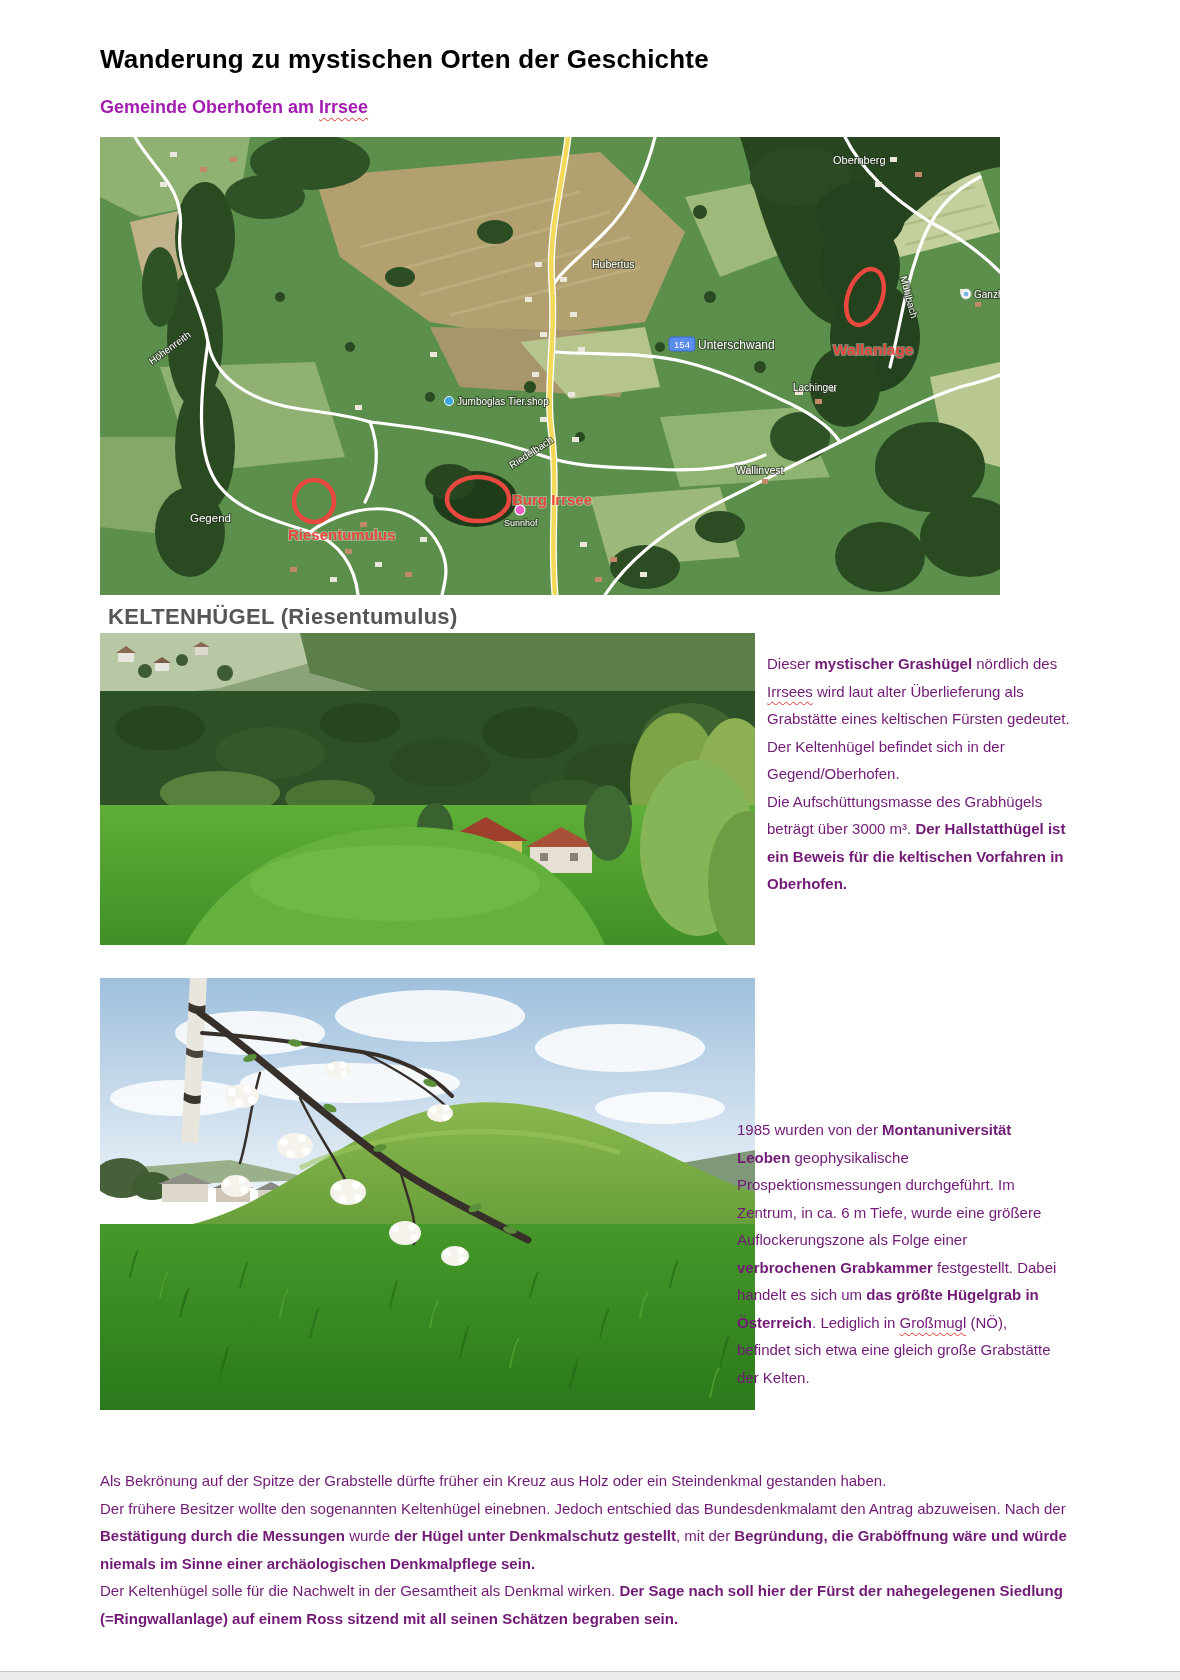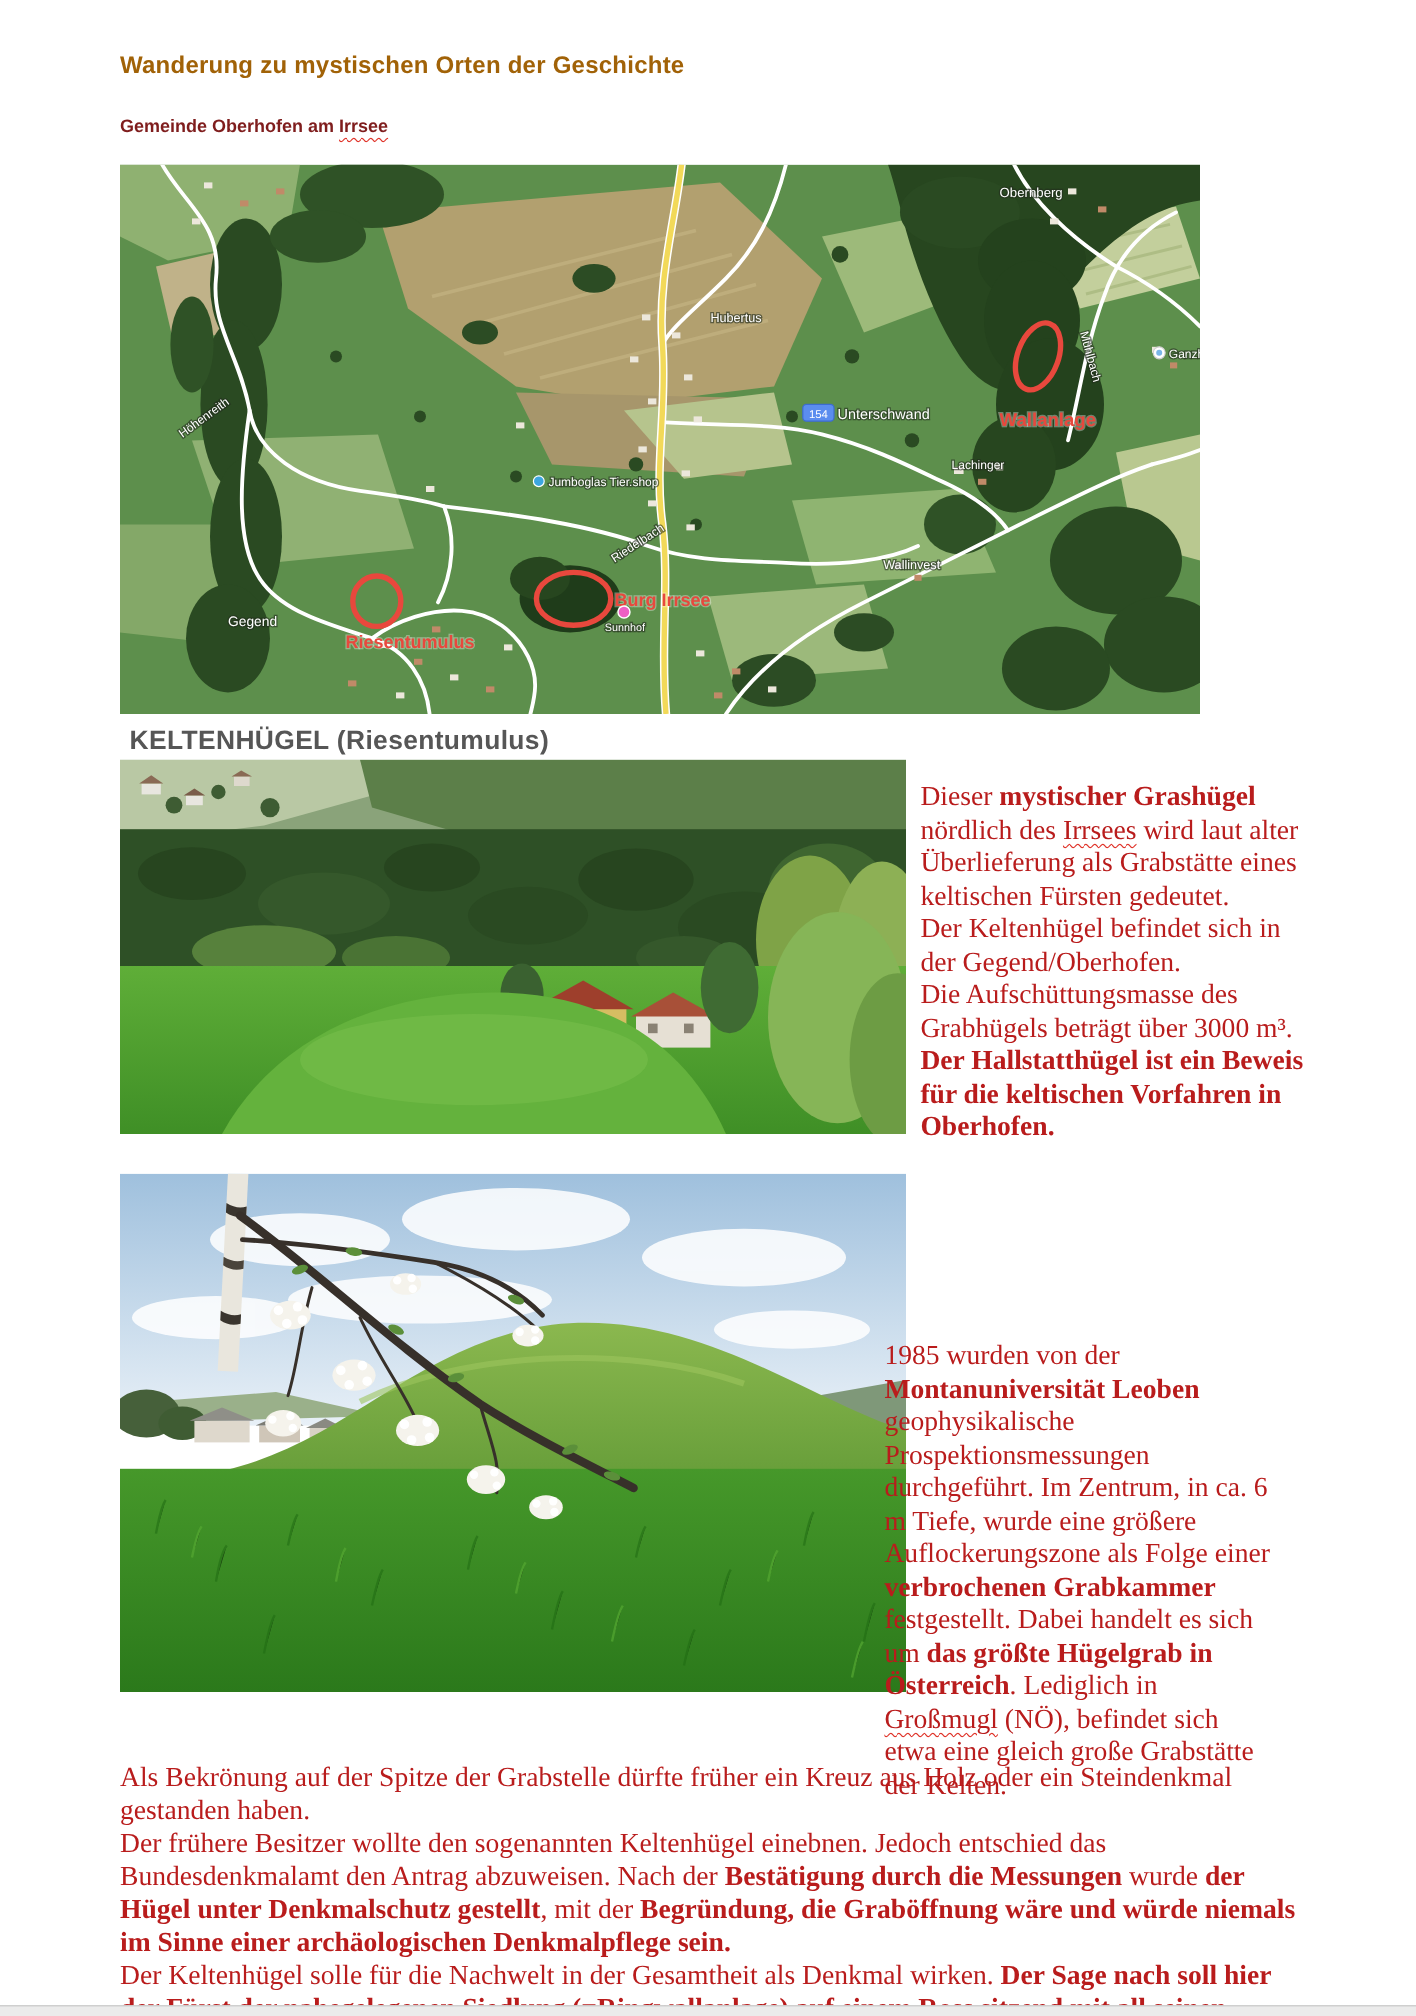--- a/index.html
+++ b/index.html
@@ -1,27 +1,27 @@
 <!DOCTYPE html>
 <html><head>
 <meta charset="utf-8">
 <style>
   html,body{margin:0;padding:0;background:#ffffff;}
   .page{
     position:relative;width:1180px;height:1680px;background:#ffffff;
     font-family:"Liberation Sans", sans-serif;color:#3d3d3d;overflow:hidden;
   }
   .abs{position:absolute;}
-  .doc-title{left:100px;top:44px;font-size:20px;font-weight:bold;color:#a16207;letter-spacing:.2px;}
-  .doc-subtitle{left:100px;top:97px;font-size:15px;font-weight:bold;color:#7f1d1d;}
+  .doc-title{left:100px;top:44px;font-size:26px;font-weight:bold;color:#000000;letter-spacing:.2px;}
+  .doc-subtitle{left:100px;top:97px;font-size:18px;font-weight:bold;color:#a21caf;}
   .section-heading{left:108px;top:604px;font-size:22px;font-weight:bold;color:#565656;letter-spacing:.3px;}
   .map-wrap{left:100px;top:137px;width:900px;height:458px;overflow:hidden;}
   .photo1{left:100px;top:633px;width:655px;height:312px;overflow:hidden;}
   .photo2{left:100px;top:978px;width:655px;height:432px;overflow:hidden;}
-  .para{font-size:23px;line-height:27.5px;color:#b91c1c;font-family:Liberation Serif, serif;}
+  .para{font-size:15px;line-height:27.5px;color:#701a75;}
   .para-col1{left:767px;top:650px;width:322px;}
   .para-col2{left:737px;top:1096px;width:322px;margin-top:20px;}
   .para-footer{left:100px;top:1467px;width:992px;}
   .b{font-weight:bold;}
   .wavy{
     text-decoration-line:underline;text-decoration-style:wavy;
     text-decoration-color:#e0352b;text-decoration-thickness:1px;text-underline-offset:4px;
   }
   .page-edge{left:0;top:1671px;width:1180px;height:9px;background:#ebebeb;border-top:1px solid #c8c8c8;}
   svg{display:block;font-family:"Liberation Sans", sans-serif;}

